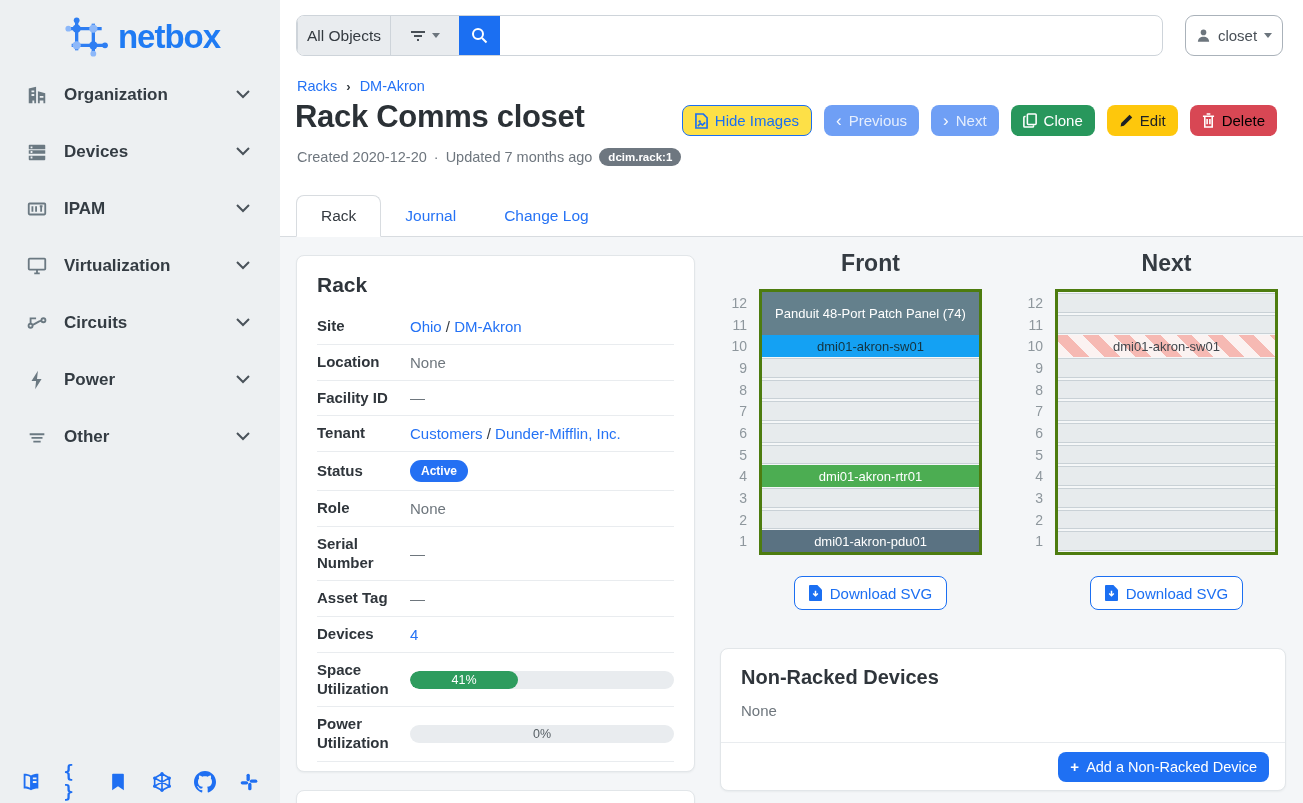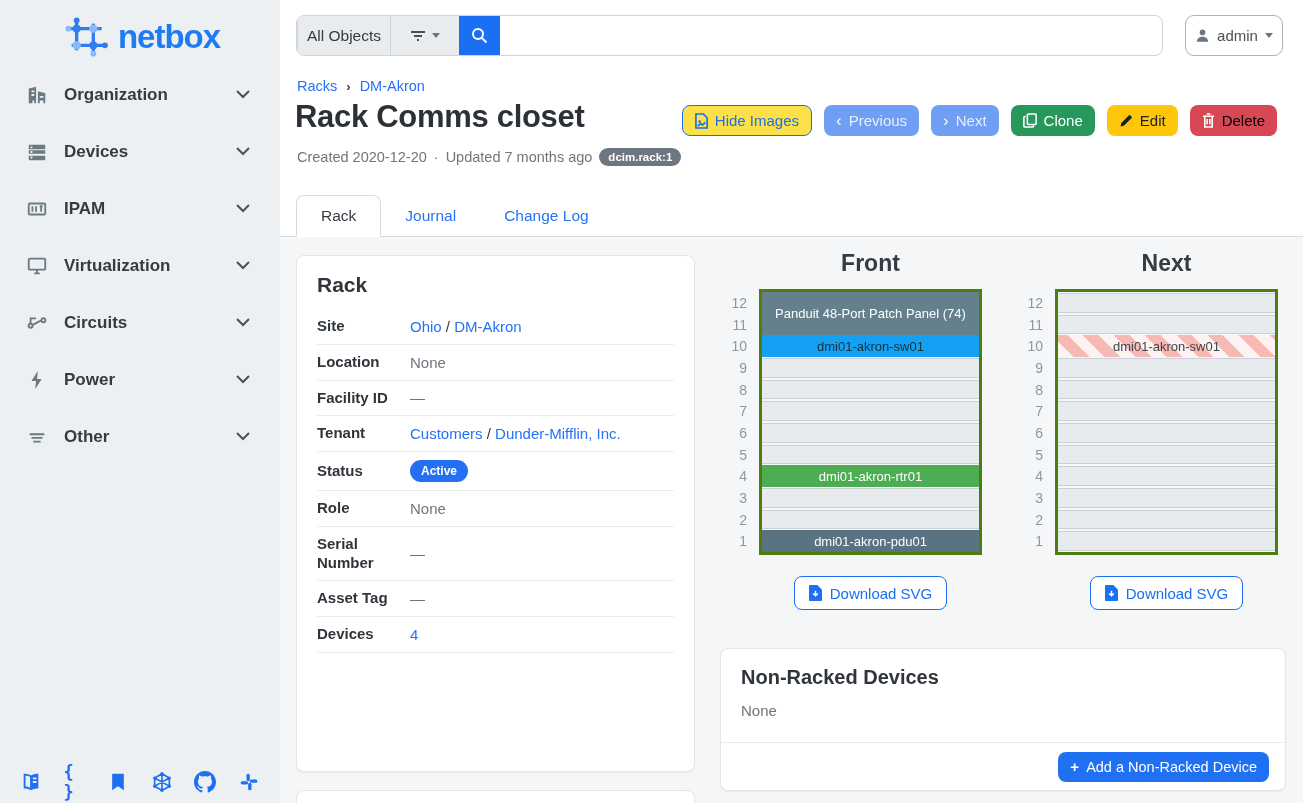--- a/index.html
+++ b/index.html
@@ -282,21 +282,21 @@
         </span>
     </button>
   </div>
   <div class="admin-btn">
     <span>
         <svg width="15" height="15" viewBox="0 0 24 24" fill="#6c757d">
           <circle cx="12" cy="7" r="4.5"></circle>
           <path d="M3 22c0-5 4-8 9-8s9 3 9 8H3z"></path>
         </svg>
       </span>
-    <span>admin</span>
+    <span>closet</span>
     <span class="caret"></span>
   </div>
 
   <div class="breadcrumb">
     <a>Racks</a>
     <span class="crumb-sep">›</span>
     <a>DM-Akron</a>
   </div>
   <h1 class="page-title">Rack Comms closet</h1>
   <div class="meta-line">
@@ -392,20 +392,38 @@
           <div class="d-label">Serial Number</div>
           <div class="d-value muted">—</div>
         </div>
         <div class="d-row">
           <div class="d-label">Asset Tag</div>
           <div class="d-value muted">—</div>
         </div>
         <div class="d-row">
           <div class="d-label">Devices</div>
           <div class="d-value"><a>4</a></div>
+        </div>
+        <div class="d-row">
+          <div class="d-label">Space Utilization</div>
+          <div class="d-value">
+            <div class="progress">
+              <div class="progress-fill" style="width: 41%; background: rgb(46, 156, 94);">
+                <span>41%</span>
+              </div>
+            </div>
+          </div>
+        </div>
+        <div class="d-row">
+          <div class="d-label">Power Utilization</div>
+          <div class="d-value">
+            <div class="progress">
+              <div class="progress-center-label">0%</div>
+            </div>
+          </div>
         </div>
       </div>
     </div>
 
     <div class="elev-title" style="left:479px">Front</div>
     <div class="unit-nums" style="left:437px">
         <div class="unit-num">12</div>
         <div class="unit-num">11</div>
         <div class="unit-num">10</div>
         <div class="unit-num">9</div>

